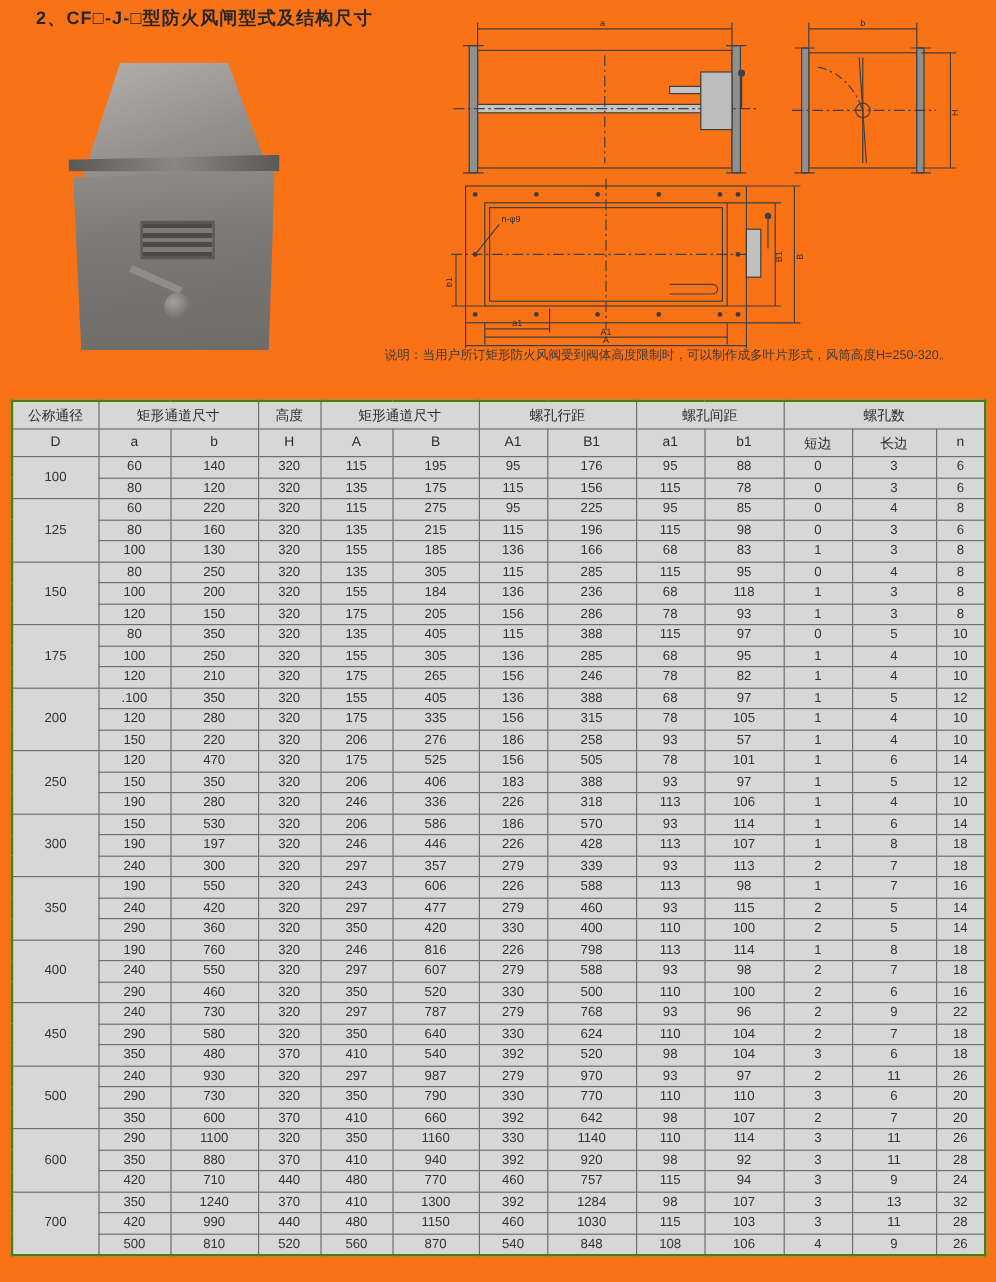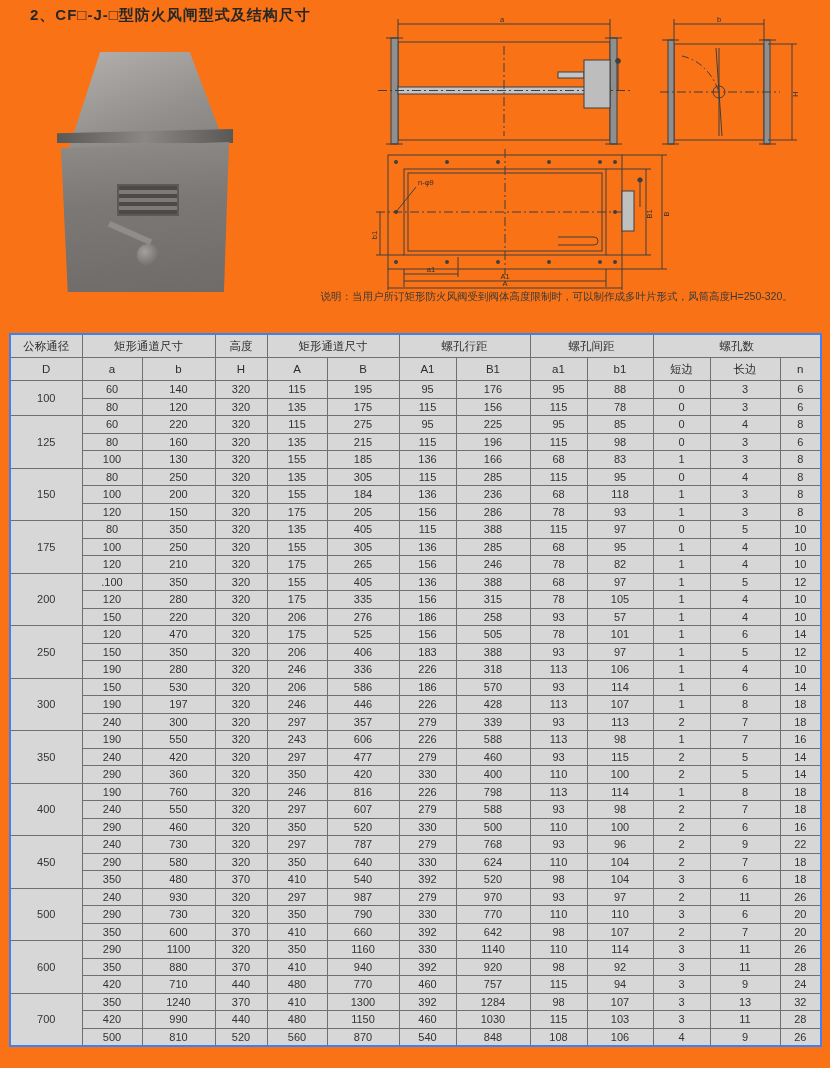--- a/index.html
+++ b/index.html
@@ -61,21 +61,21 @@
     display:flex;
   }
   #note .note-label{flex:0 0 34px;white-space:nowrap;text-align:right;}
   #note .note-text{flex:1;}
   
   #table-wrap{position:absolute;left:9px;top:333px;}
   table#spec{
     border-collapse:collapse;table-layout:fixed;
     background:#d7d7d7;
     font-size:11px;color:#333;
-    border:2px solid #3b82f6;
+    border:2px solid #4d7c0f;
   }
   #spec th,#spec td{
     border:1px solid #6f6f6f;
     text-align:center;vertical-align:middle;
     padding:0;overflow:hidden;white-space:nowrap;
     font-weight:normal;
   }
   #spec thead th{height:22px;font-size:11.5px;color:#2d2d2d;}
   #spec tbody td,#spec tbody th{height:16.5px;line-height:16.5px;}
   #spec tbody th.d-cell{font-size:11px;color:#333;background:#d7d7d7;}

